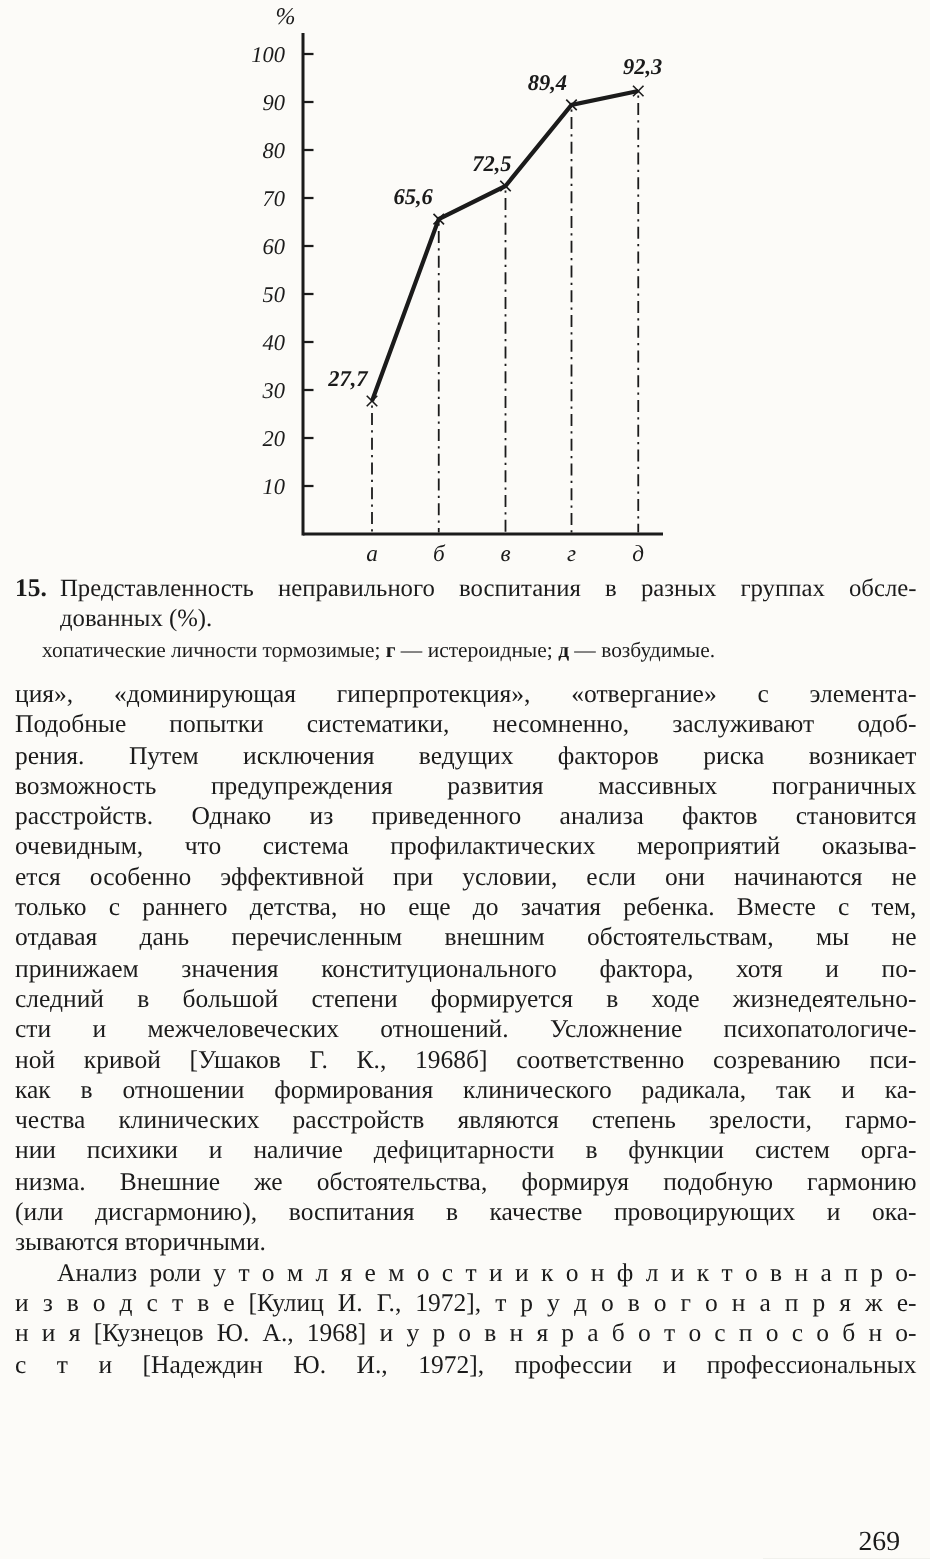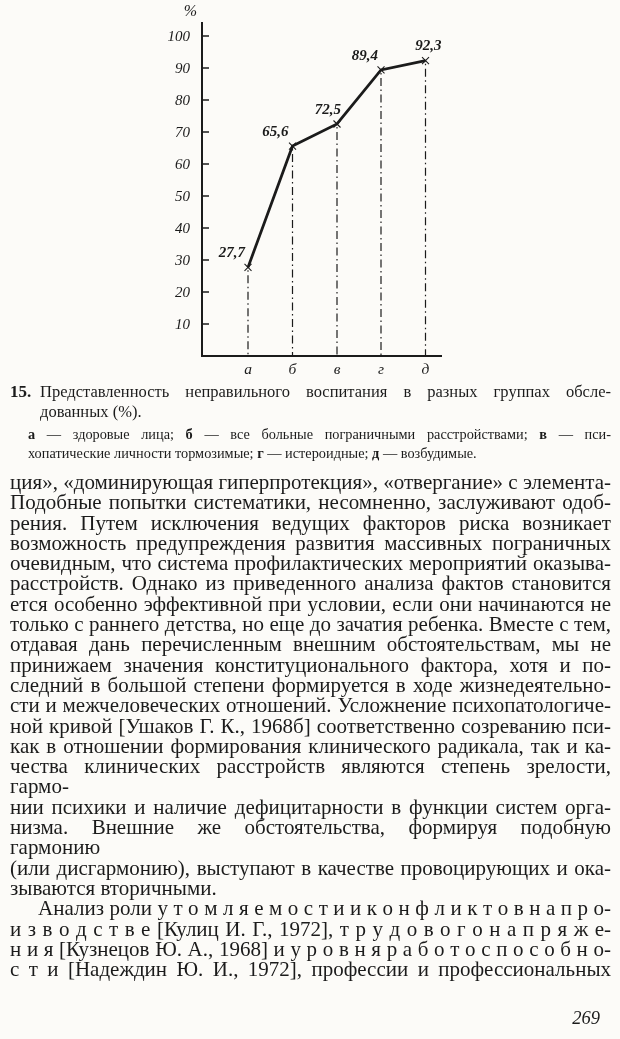--- a/index.html
+++ b/index.html
@@ -20,29 +20,29 @@
   .cap-wrap{position:relative;padding-left:30px;}
   .cap-num{position:absolute;left:0;top:0;font-weight:bold;font-size:17px;}
   .cap-line{text-align:justify;text-align-last:justify;}
   .cap-line.end{text-align-last:left;}
 
   .legend{margin:4px 9px 0 28px;font-size:14.3px;line-height:19px;}
   .legend-line{text-align:justify;text-align-last:justify;}
   .legend-line.end{text-align-last:left;}
   .legend-line b{font-weight:bold;}
 
-  .bodytext{margin:9px 9px 0 10px;font-size:21px;line-height:20.3px;}
+  .bodytext{margin:9px 9px 0 10px;font-size:17px;line-height:20.3px;}
   .para{margin:0;}
   .line{text-align:justify;text-align-last:justify;}
   .line.end{text-align-last:left;}
   .line.indent{text-indent:28px;}
 
   .page-number{
-    position:absolute;right:20px;bottom:10px;
-    font-style:italic;font-size:18.5px;
+    position:absolute;right:20px;bottom:0;
+    font-size:18.5px;
   }
 </style>
 </head>
 <body>
 
 <div class="page">
   <figure class="fig" style="margin:0;">
     <div class="chart">
         <svg width="620" height="380">
           <line x1="202" y1="356" x2="442" y2="356" stroke="#1b1b1b" stroke-width="2"></line>
@@ -98,46 +98,45 @@
       </div>
     <figcaption>
       <div class="caption">
         <div class="cap-wrap">
           <span class="cap-num">15.</span>
         <div class="cap-line">Представленность неправильного воспитания в разных группах обсле-</div>
             <div class="cap-line end">дованных (%).</div>
           </div>
       </div>
       <div class="legend">
-          <div class="legend-line"><b>а</b> — здоровые лица; <b>б</b> — все больные пограничными расстройствами; <b>в</b> — пси-</div>
           <div class="legend-line end">хопатические личности тормозимые; <b>г</b> — истероидные; <b>д</b> — возбудимые.</div>
         </div>
     </figcaption>
   </figure>
 
   <div class="bodytext">
       <div class="para">
         <div class="line">ция», «доминирующая гиперпротекция», «отвергание» с элемента-</div>
         <div class="line">Подобные попытки систематики, несомненно, заслуживают одоб-</div>
         <div class="line">рения. Путем исключения ведущих факторов риска возникает</div>
         <div class="line">возможность предупреждения развития массивных пограничных</div>
+        <div class="line">расстройств. Однако из приведенного анализа фактов становится</div>
         <div class="line">очевидным, что система профилактических мероприятий оказыва-</div>
-        <div class="line">расстройств. Однако из приведенного анализа фактов становится</div>
         <div class="line">ется особенно эффективной при условии, если они начинаются не</div>
         <div class="line">только с раннего детства, но еще до зачатия ребенка. Вместе с тем,</div>
         <div class="line">отдавая дань перечисленным внешним обстоятельствам, мы не</div>
         <div class="line">принижаем значения конституционального фактора, хотя и по-</div>
         <div class="line">следний в большой степени формируется в ходе жизнедеятельно-</div>
         <div class="line">сти и межчеловеческих отношений. Усложнение психопатологиче-</div>
         <div class="line">ной кривой [Ушаков Г. К., 1968б] соответственно созреванию пси-</div>
         <div class="line">как в отношении формирования клинического радикала, так и ка-</div>
         <div class="line">чества клинических расстройств являются степень зрелости, гармо-</div>
         <div class="line">нии психики и наличие дефицитарности в функции систем орга-</div>
         <div class="line">низма. Внешние же обстоятельства, формируя подобную гармонию</div>
-        <div class="line">(или дисгармонию), выступают в качестве провоцирующих и ока-</div>
+        <div class="line">(или дисгармонию), воспитания в качестве провоцирующих и ока-</div>
         <div class="line end">зываются вторичными.</div>
       </div>
       <div class="para">
         <div class="line indent">Анализ роли у т о м л я е м о с т и  и  к о н ф л и к т о в  н а  п р о-</div>
         <div class="line">и з в о д с т в е  [Кулиц И. Г., 1972],  т р у д о в о г о  н а п р я ж е-</div>
         <div class="line">н и я  [Кузнецов Ю. А., 1968]  и  у р о в н я  р а б о т о с п о с о б н о-</div>
         <div class="line">с т и  [Надеждин Ю. И., 1972],  профессии  и  профессиональных</div>
       </div>
     </div>
 

